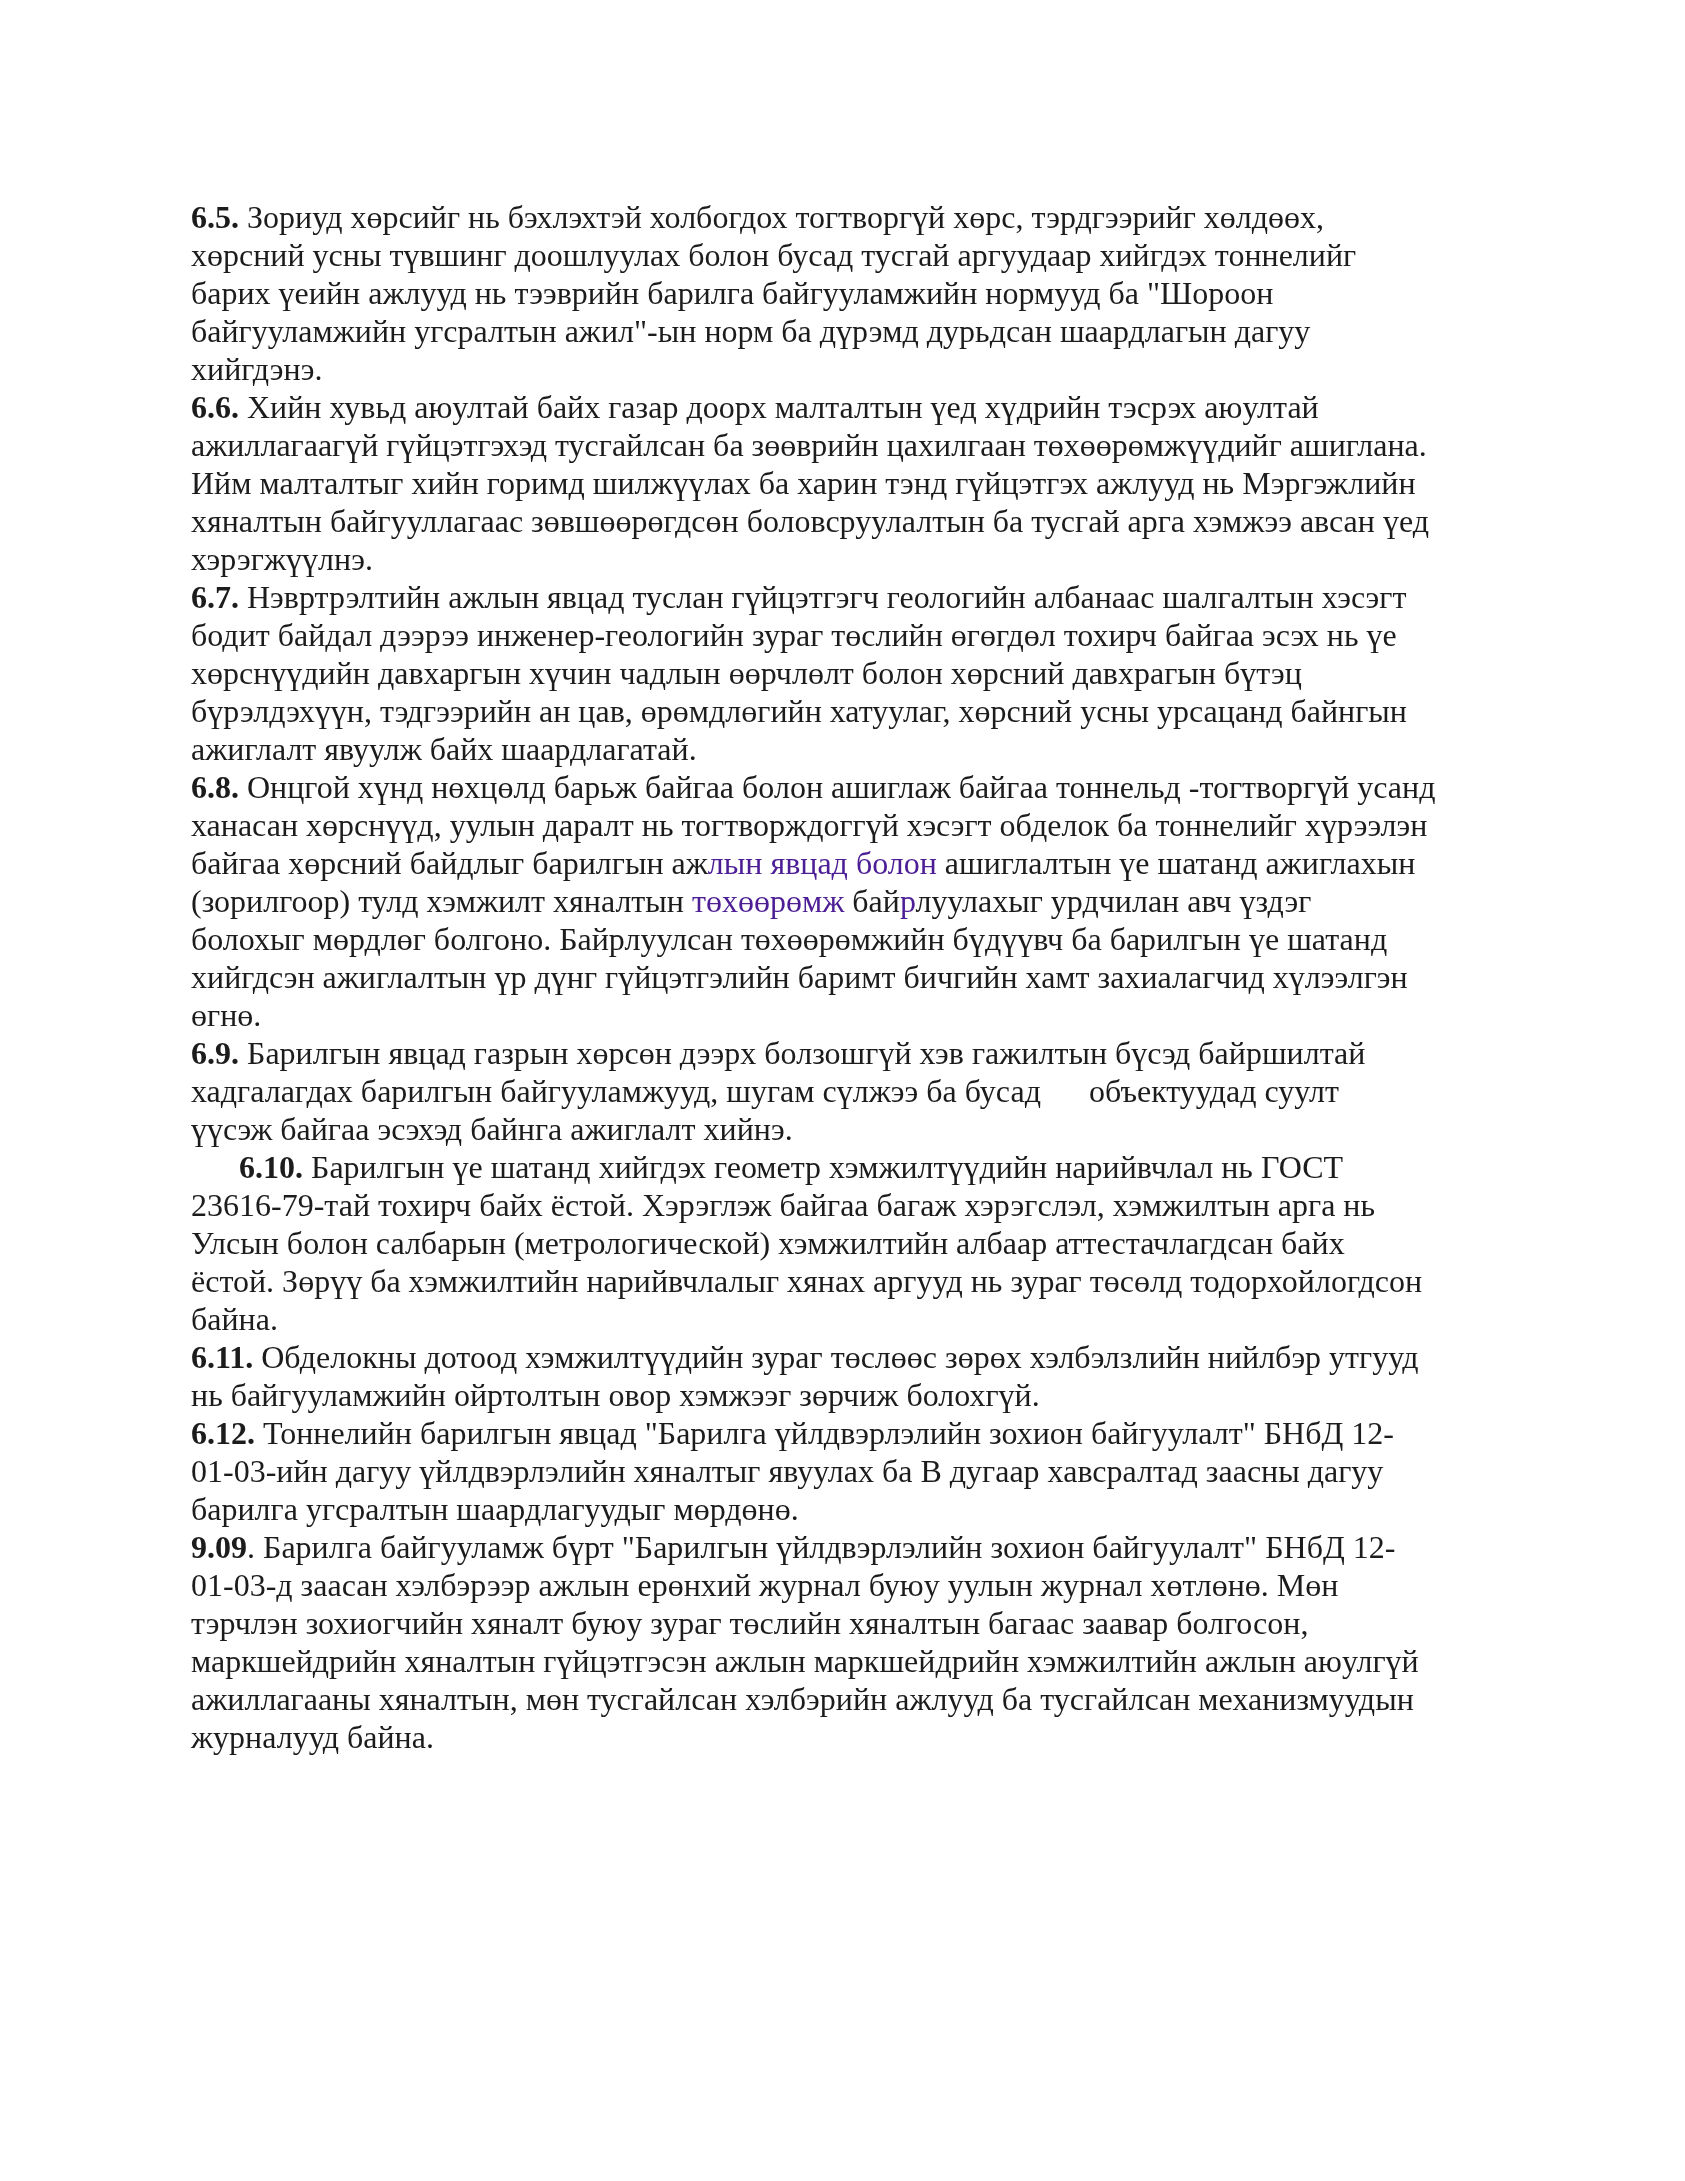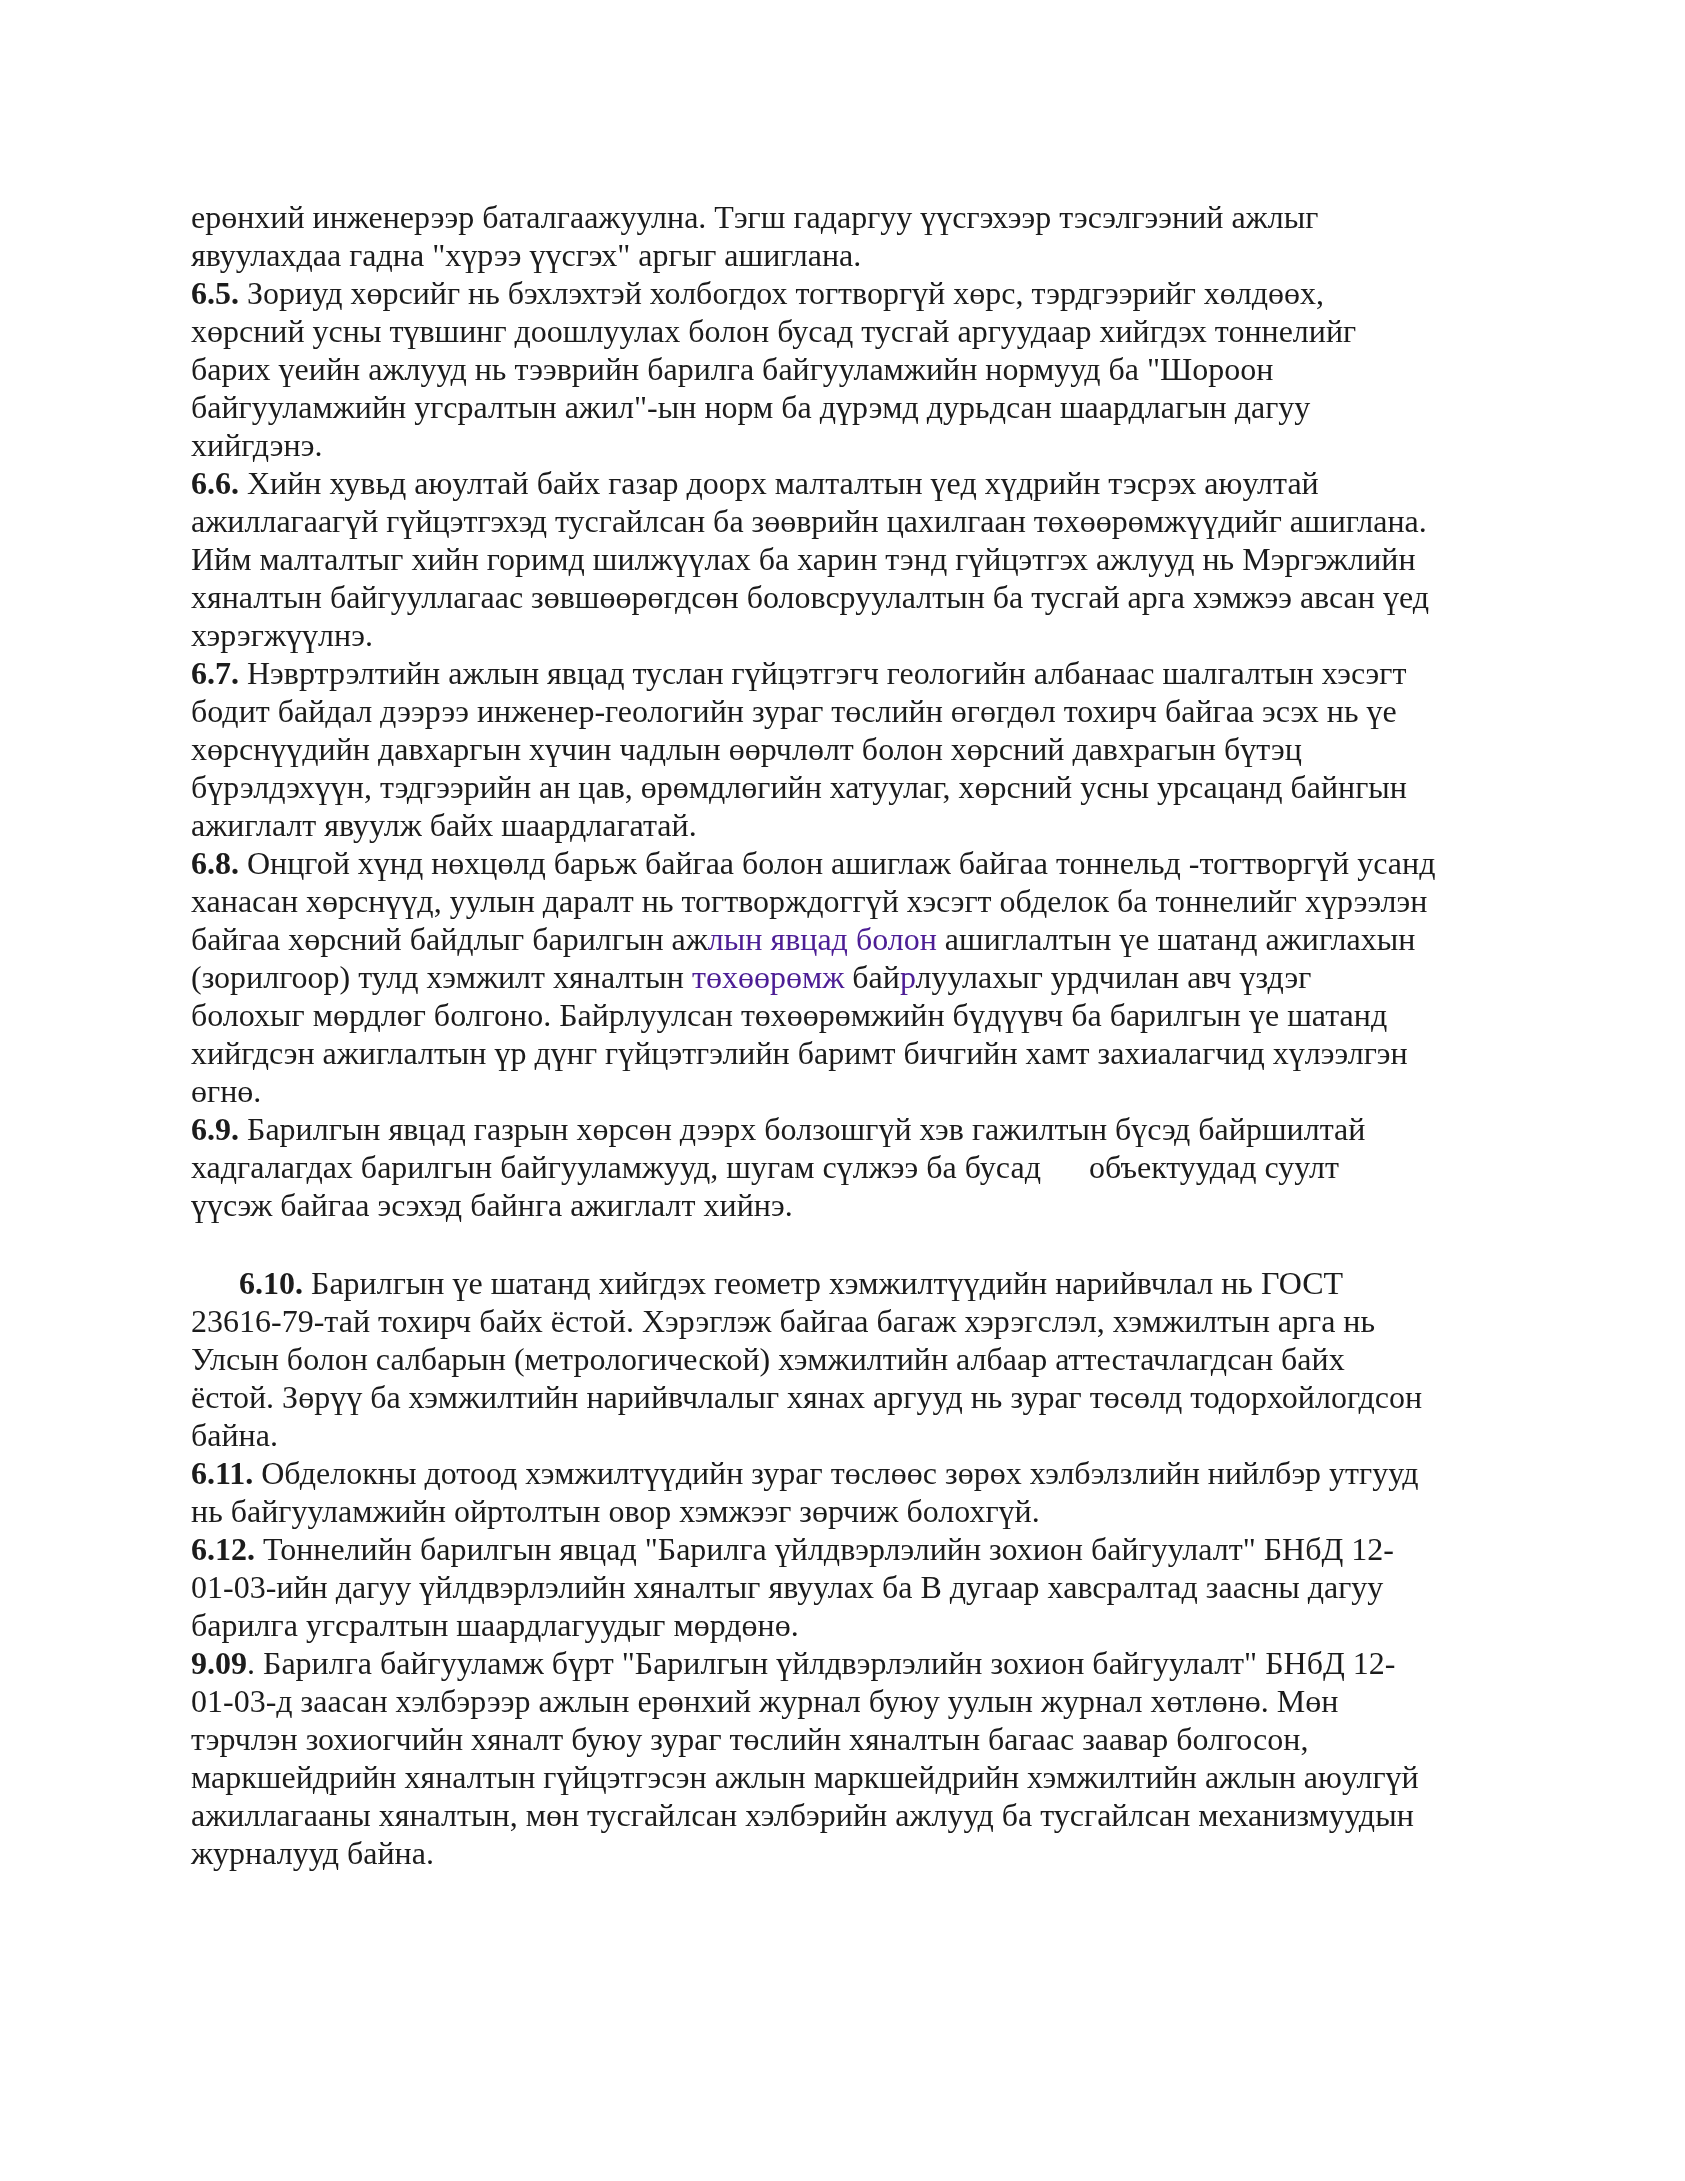--- a/index.html
+++ b/index.html
@@ -24,32 +24,29 @@
     color: #1c1c1c;
     -webkit-font-smoothing: antialiased;
   }
   .para {
     white-space: pre-wrap;
     margin: 0;
     padding: 0;
   }
   .para.indent {
     text-indent: 48px;
-    margin-top: 40px;
   }
   .run-b { font-weight: bold; }
   .run-g { color: #4c1d95; }
 </style>
 </head>
 <body>
 
 <div class="doc-page">
   <div>
-      <div class="para"><span>ерөнхий инженерээр баталгаажуулна. Тэгш гадаргуу үүсгэхээр тэсэлгээний ажлыг
-явуулахдаа гадна "хүрээ үүсгэх" аргыг ашиглана.</span></div>
       <div class="para"><span class="run-b">6.5.</span><span> Зориуд хөрсийг нь бэхлэхтэй холбогдох тогтворгүй хөрс, тэрдгээрийг хөлдөөх,
 хөрсний усны түвшинг доошлуулах болон бусад тусгай аргуудаар хийгдэх тоннелийг
 барих үеийн ажлууд нь тээврийн барилга байгууламжийн нормууд ба "Шороон
 байгууламжийн угсралтын ажил"-ын норм ба дүрэмд дурьдсан шаардлагын дагуу
 хийгдэнэ.</span></div>
       <div class="para"><span class="run-b">6.6.</span><span> Хийн хувьд аюултай байх газар доорх малталтын үед хүдрийн тэсрэх аюултай
 ажиллагаагүй гүйцэтгэхэд тусгайлсан ба зөөврийн цахилгаан төхөөрөмжүүдийг ашиглана.
 Ийм малталтыг хийн горимд шилжүүлах ба харин тэнд гүйцэтгэх ажлууд нь Мэргэжлийн
 хяналтын байгууллагаас зөвшөөрөгдсөн боловсруулалтын ба тусгай арга хэмжээ авсан үед
 хэрэгжүүлнэ.</span></div>

